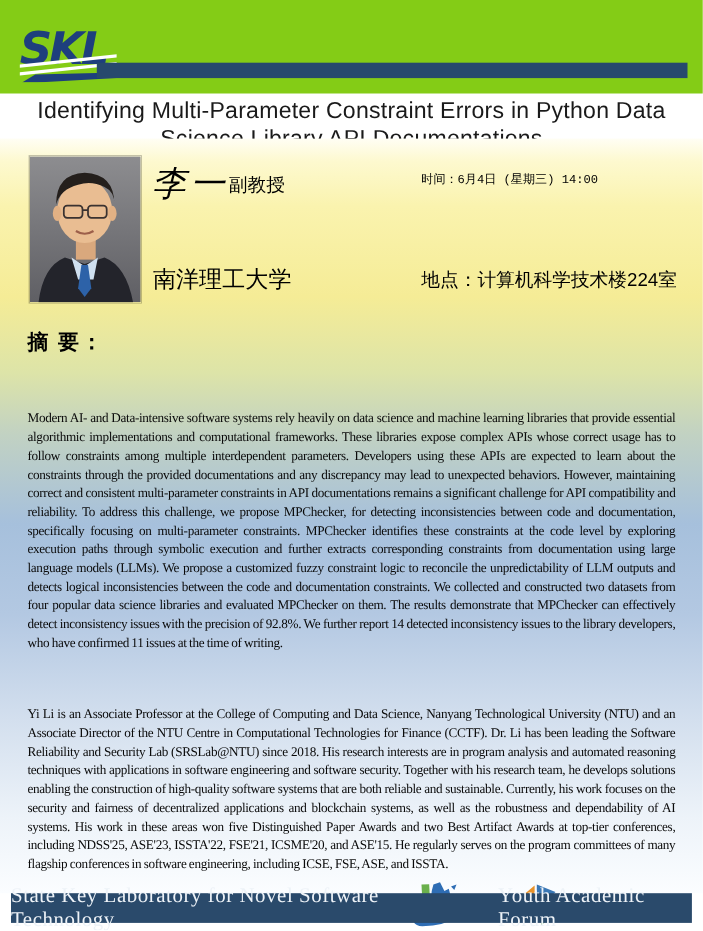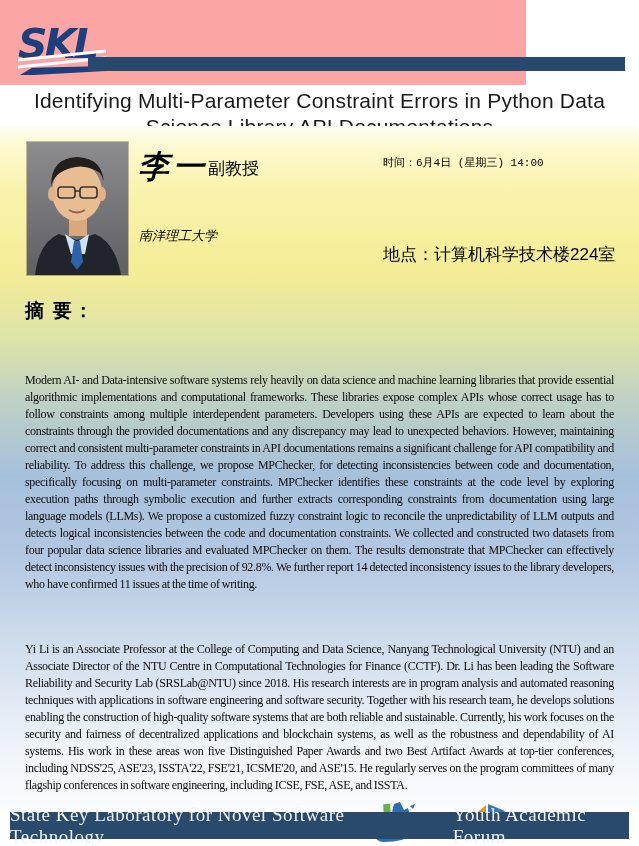--- a/index.html
+++ b/index.html
@@ -8,21 +8,21 @@
     position:relative;
     width:639px; height:846px;
     margin:0 auto;
     background:#ffffff;
     font-family:"Liberation Sans", sans-serif;
     color:#111;
     overflow:hidden;
   }
 
   
-  .header { position:absolute; top:0; left:0; width:526px; height:85px; background:#fca5a5; }
+  .header { position:absolute; top:0; left:0; width:639px; height:85px; background:#84cc16; }
   .skl-logo { position:absolute; left:18px; top:22px; width:92px; height:52px; }
   .skl-text {
     font-family:"DejaVu Sans", sans-serif;
     font-weight:bold; font-style:italic;
     font-size:41px; line-height:44px;
     color:#1e3f7d; letter-spacing:-3px;
   }
   .skl-slash { position:absolute; left:0; width:88px; height:3px; background:#ffffff; transform:skewY(-6deg); }
   .skl-slash.s1 { top:32px; }
   .skl-slash.s2 { top:39px; }
@@ -71,26 +71,26 @@
   
   .info-row { position:relative; height:152px; }
   .photo {
     position:absolute; left:2px; top:2px; width:101px; height:133px;
     box-shadow:0 0 0 1px rgba(0,0,0,0.25);
     overflow:hidden;
   }
   .speaker-name {
     position:absolute; left:113px; top:6px;
     font-family:"Liberation Serif", serif;
-    font-size:31px; font-weight:bold; font-style:italic;
+    font-size:31px; font-weight:normal; font-style:italic;
     letter-spacing:4px; color:#000;
   }
   .speaker-degree { position:absolute; left:183px; top:17px; font-size:17px; color:#000; }
   .talk-time  { position:absolute; left:358px; top:15px; font-size:11px; color:#000; white-space:nowrap;font-family:Liberation Mono, monospace; }
-  .speaker-affil { position:absolute; left:114px; top:87px; font-size:13px; color:#000;font-style:italic; }
+  .speaker-affil { position:absolute; left:114px; top:100px; font-size:21px; color:#000; }
   .talk-place { position:absolute; left:358px; top:103px; font-size:17px; color:#000; white-space:nowrap; }
 
   
   .sec-heading-serif {
     font-family:"Liberation Serif", serif;
     font-size:19px; font-weight:bold; color:#000;
     margin:6px 0 5px 0; letter-spacing:2px;
   }
   .sec-heading-sans {
     font-family:"Liberation Sans", sans-serif;

